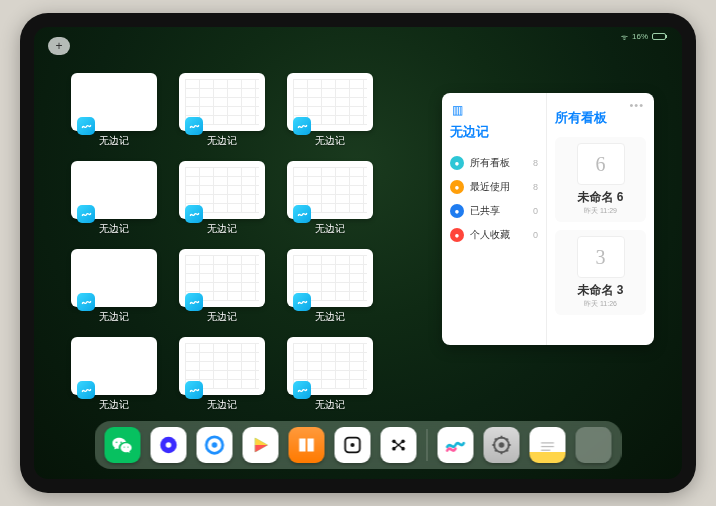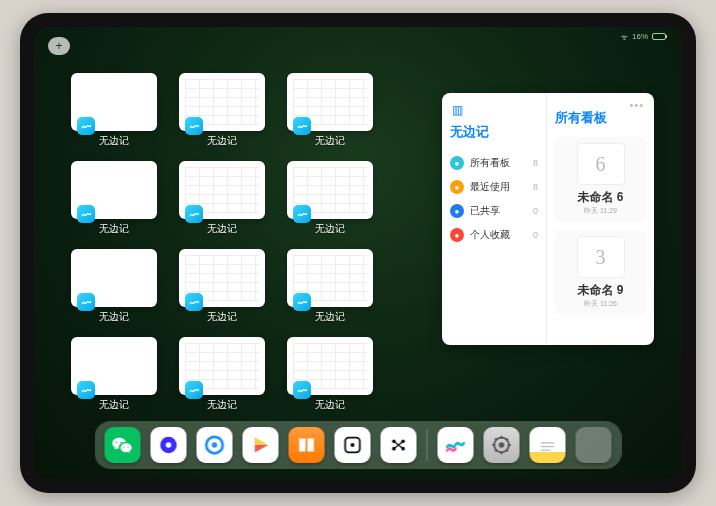--- a/index.html
+++ b/index.html
@@ -278,21 +278,21 @@
       <div class="panel-right">
         <div class="panel-right-title">所有看板</div>
         <div id="panel-boards" style="display:flex;flex-direction:column;gap:8px;">
             <div class="board-card">
               <div class="sk">6</div>
     <div class="bname">未命名 6</div>
     <div class="bsub">昨天 11:29</div>
             </div>
             <div class="board-card">
               <div class="sk">3</div>
-    <div class="bname">未命名 9</div>
+    <div class="bname">未命名 3</div>
     <div class="bsub">昨天 11:26</div>
             </div>
           </div>
       </div>
     </div>
 
     <div class="dock">
       <div class="dock-icon di-wechat">
         <svg viewBox="0 0 24 24">
             <path fill="#fff" d="M8 4C4 4 1 6.7 1 10c0 1.9 1 3.6 2.6 4.7L3 17l2.6-1.3c.8.2 1.6.3 2.4.3-.1-.4-.1-.8-.1-1.2 0-3.3 3.2-6 7.1-6 .3 0 .6 0 .9.1C15.1 5.9 11.9 4 8 4zm-2.5 4.2c.5 0 .9.4.9.9s-.4.9-.9.9-.9-.4-.9-.9.4-.9.9-.9zm5 0c.5 0 .9.4.9.9s-.4.9-.9.9-.9-.4-.9-.9.4-.9.9-.9zM16 10c-3.3 0-6 2.2-6 5s2.7 5 6 5c.7 0 1.4-.1 2-.3l2 1-.5-1.9c1.5-.9 2.5-2.3 2.5-3.8 0-2.8-2.7-5-6-5zm-2 3.5c.4 0 .7.3.7.7s-.3.7-.7.7-.7-.3-.7-.7.3-.7.7-.7zm4 0c.4 0 .7.3.7.7s-.3.7-.7.7-.7-.3-.7-.7.3-.7.7-.7z"></path>

